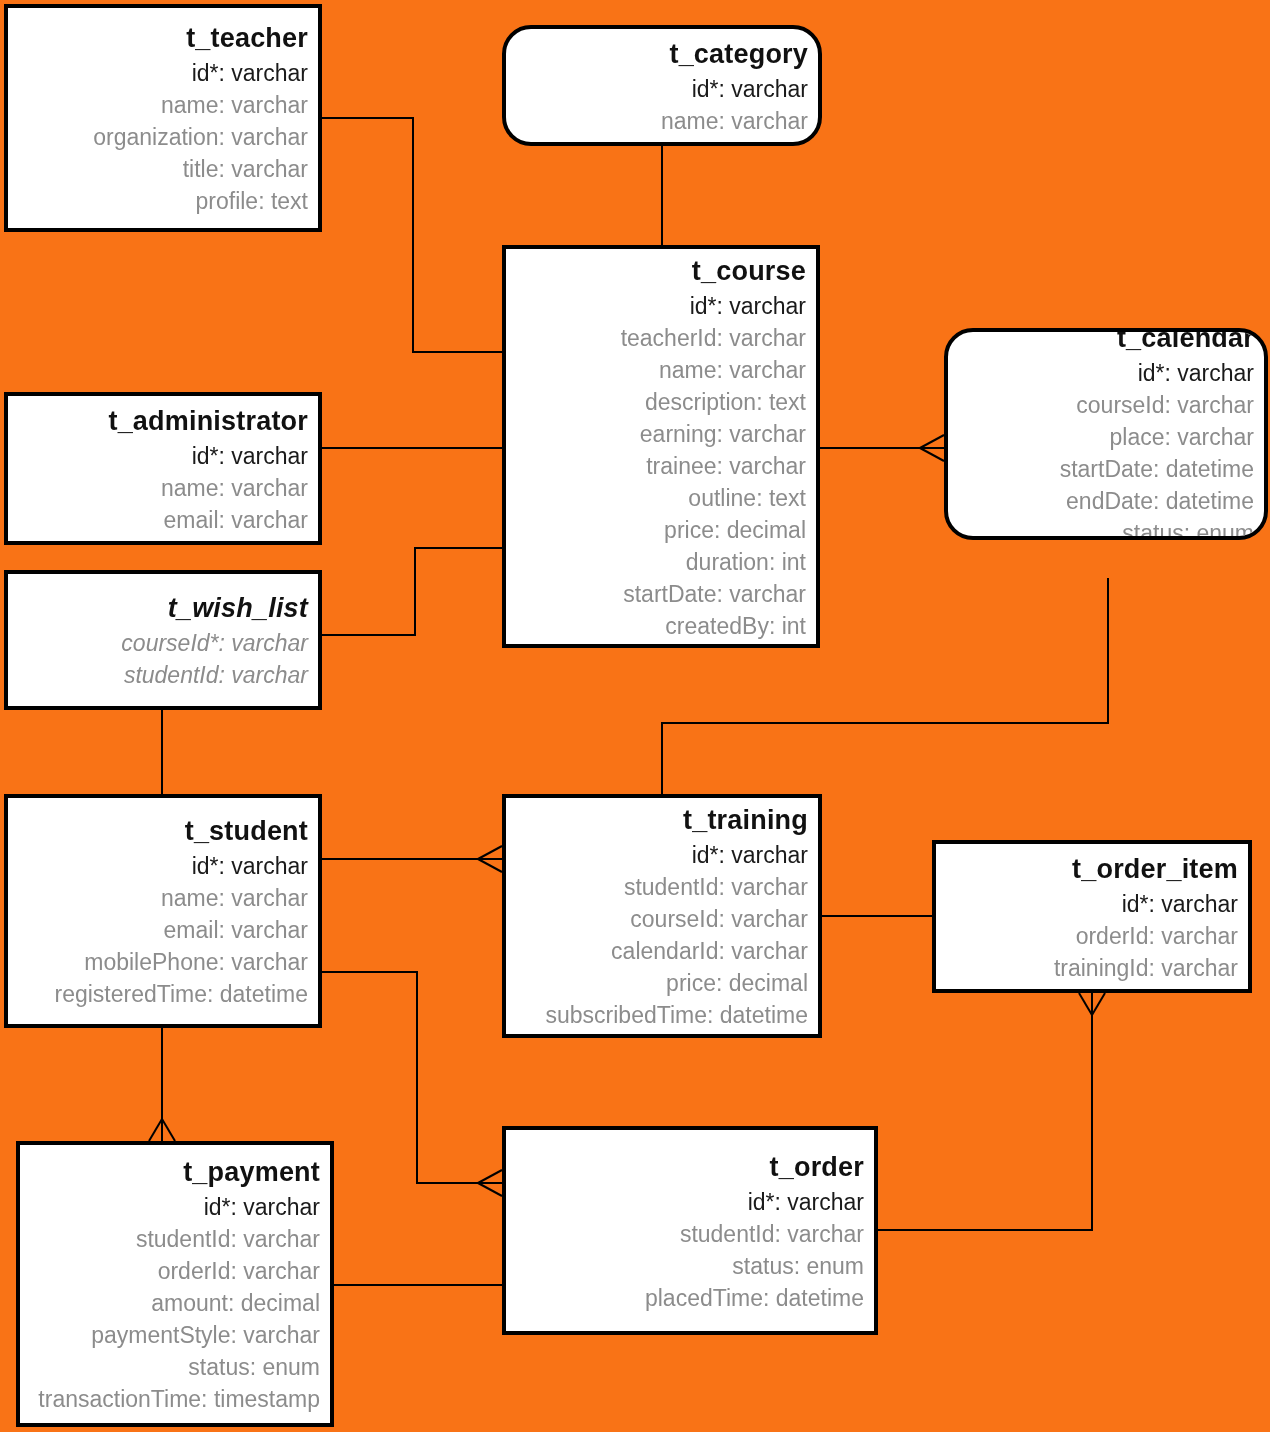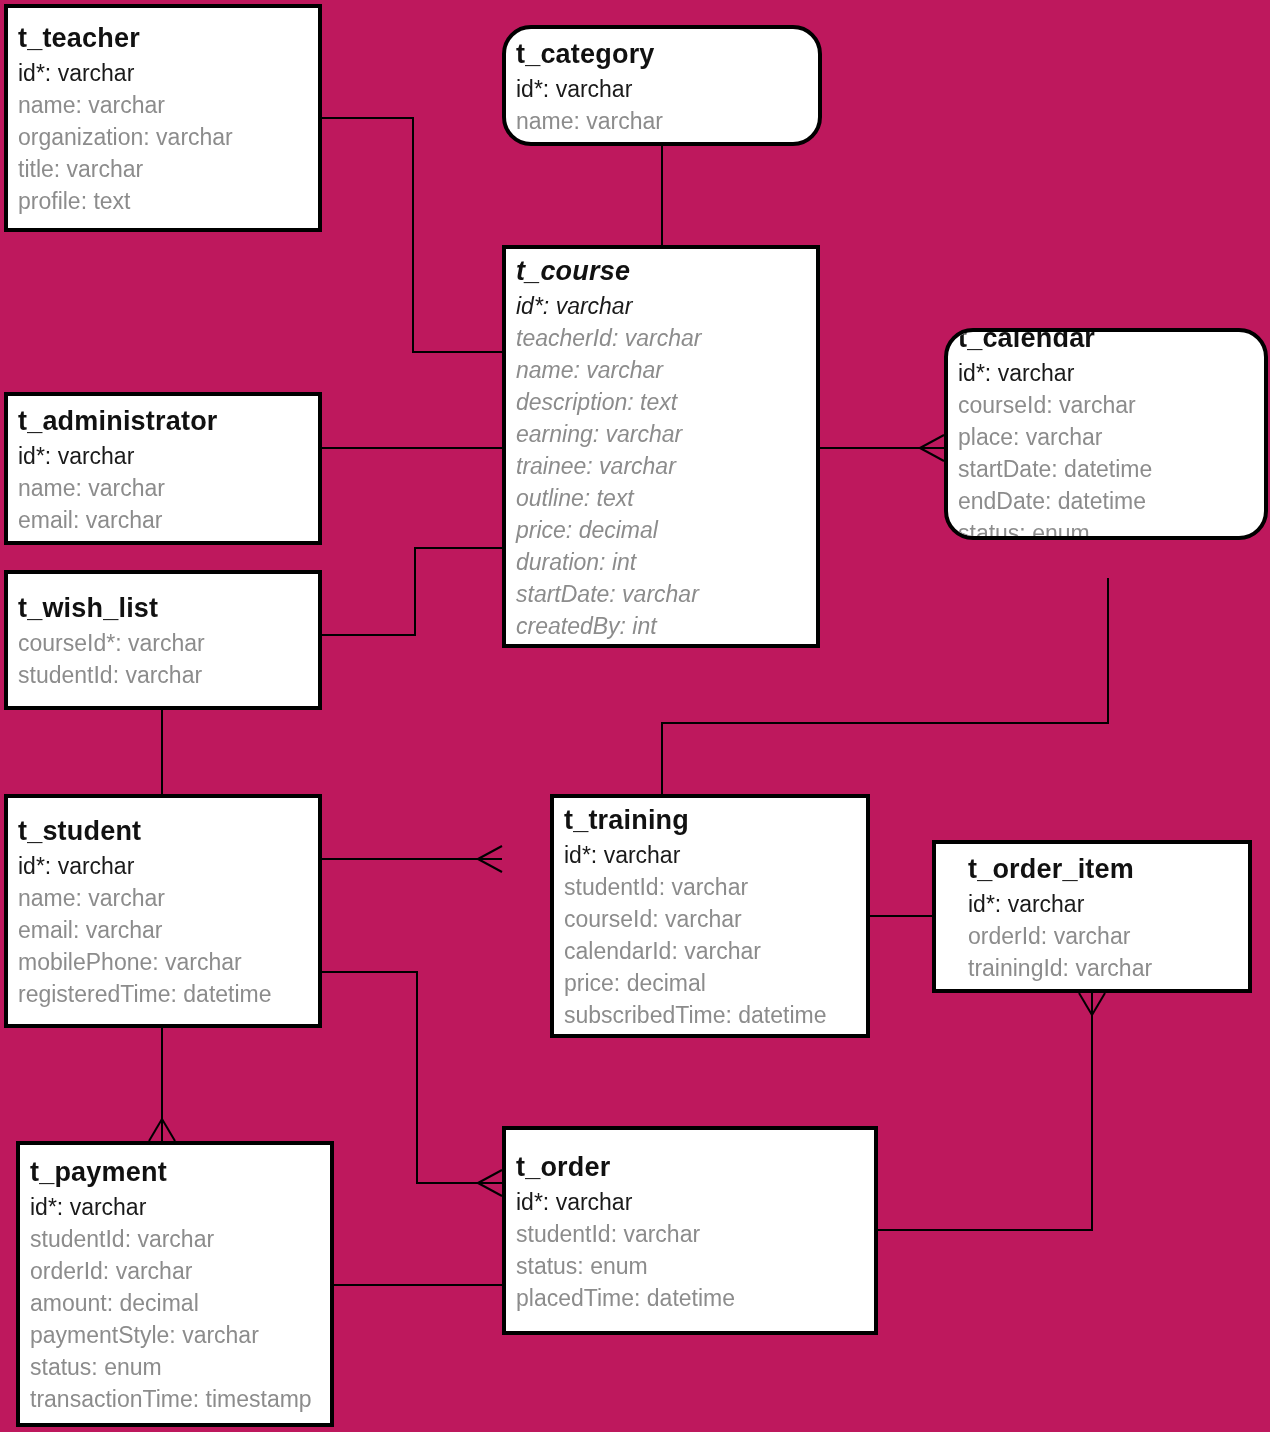--- a/index.html
+++ b/index.html
@@ -5,22 +5,23 @@
   html, body {
     margin: 0;
     padding: 0;
     background: #ffffff;
     font-family: "Liberation Sans", "DejaVu Sans", sans-serif;
   }
   .canvas {
     position: relative;
     width: 1270px;
     height: 1432px;
-    background: #be185d;
+    background: #f97316;
     overflow: hidden;
+    text-align: right;
   }
   #rels {
     position: absolute;
     left: 0; top: 0;
     width: 1270px; height: 1432px;
     z-index: 0;
   }
   .table {
     position: absolute;
     box-sizing: border-box;
@@ -87,21 +88,21 @@
         <div class="t-field">name: varchar</div>
         <div class="t-field">organization: varchar</div>
         <div class="t-field">title: varchar</div>
         <div class="t-field">profile: text</div>
       </div>
       <div class="table" style="left: 502px; top: 25px; width: 320px; height: 121px; border-radius: 29px;">
     <div class="t-title">t_category</div>
   <div class="t-field key">id*: varchar</div>
         <div class="t-field">name: varchar</div>
       </div>
-      <div class="table" style="left: 502px; top: 245px; width: 318px; height: 403px; font-style: italic;">
+      <div class="table" style="left: 502px; top: 245px; width: 318px; height: 403px;">
     <div class="t-title">t_course</div>
   <div class="t-field key">id*: varchar</div>
         <div class="t-field">teacherId: varchar</div>
         <div class="t-field">name: varchar</div>
         <div class="t-field">description: text</div>
         <div class="t-field">earning: varchar</div>
         <div class="t-field">trainee: varchar</div>
         <div class="t-field">outline: text</div>
         <div class="t-field">price: decimal</div>
         <div class="t-field">duration: int</div>
@@ -116,34 +117,34 @@
         <div class="t-field">startDate: datetime</div>
         <div class="t-field">endDate: datetime</div>
         <div class="t-field">status: enum</div>
       </div>
       <div class="table" style="left: 4px; top: 372px; width: 318px; height: 153px; margin-top: 20px;">
     <div class="t-title">t_administrator</div>
   <div class="t-field key">id*: varchar</div>
         <div class="t-field">name: varchar</div>
         <div class="t-field">email: varchar</div>
       </div>
-      <div class="table" style="left: 4px; top: 570px; width: 318px; height: 140px;">
+      <div class="table" style="left: 4px; top: 570px; width: 318px; height: 140px; font-style: italic;">
     <div class="t-title">t_wish_list</div>
   <div class="t-field">courseId*: varchar</div>
         <div class="t-field">studentId: varchar</div>
       </div>
       <div class="table" style="left: 4px; top: 794px; width: 318px; height: 234px;">
     <div class="t-title">t_student</div>
   <div class="t-field key">id*: varchar</div>
         <div class="t-field">name: varchar</div>
         <div class="t-field">email: varchar</div>
         <div class="t-field">mobilePhone: varchar</div>
         <div class="t-field">registeredTime: datetime</div>
       </div>
-      <div class="table" style="left: 502px; top: 794px; width: 320px; height: 244px; margin-left: 48px;">
+      <div class="table" style="left: 502px; top: 794px; width: 320px; height: 244px;">
     <div class="t-title">t_training</div>
   <div class="t-field key">id*: varchar</div>
         <div class="t-field">studentId: varchar</div>
         <div class="t-field">courseId: varchar</div>
         <div class="t-field">calendarId: varchar</div>
         <div class="t-field">price: decimal</div>
         <div class="t-field">subscribedTime: datetime</div>
       </div>
       <div class="table" style="left: 932px; top: 840px; width: 320px; height: 153px; padding-left: 32px;">
     <div class="t-title">t_order_item</div>

